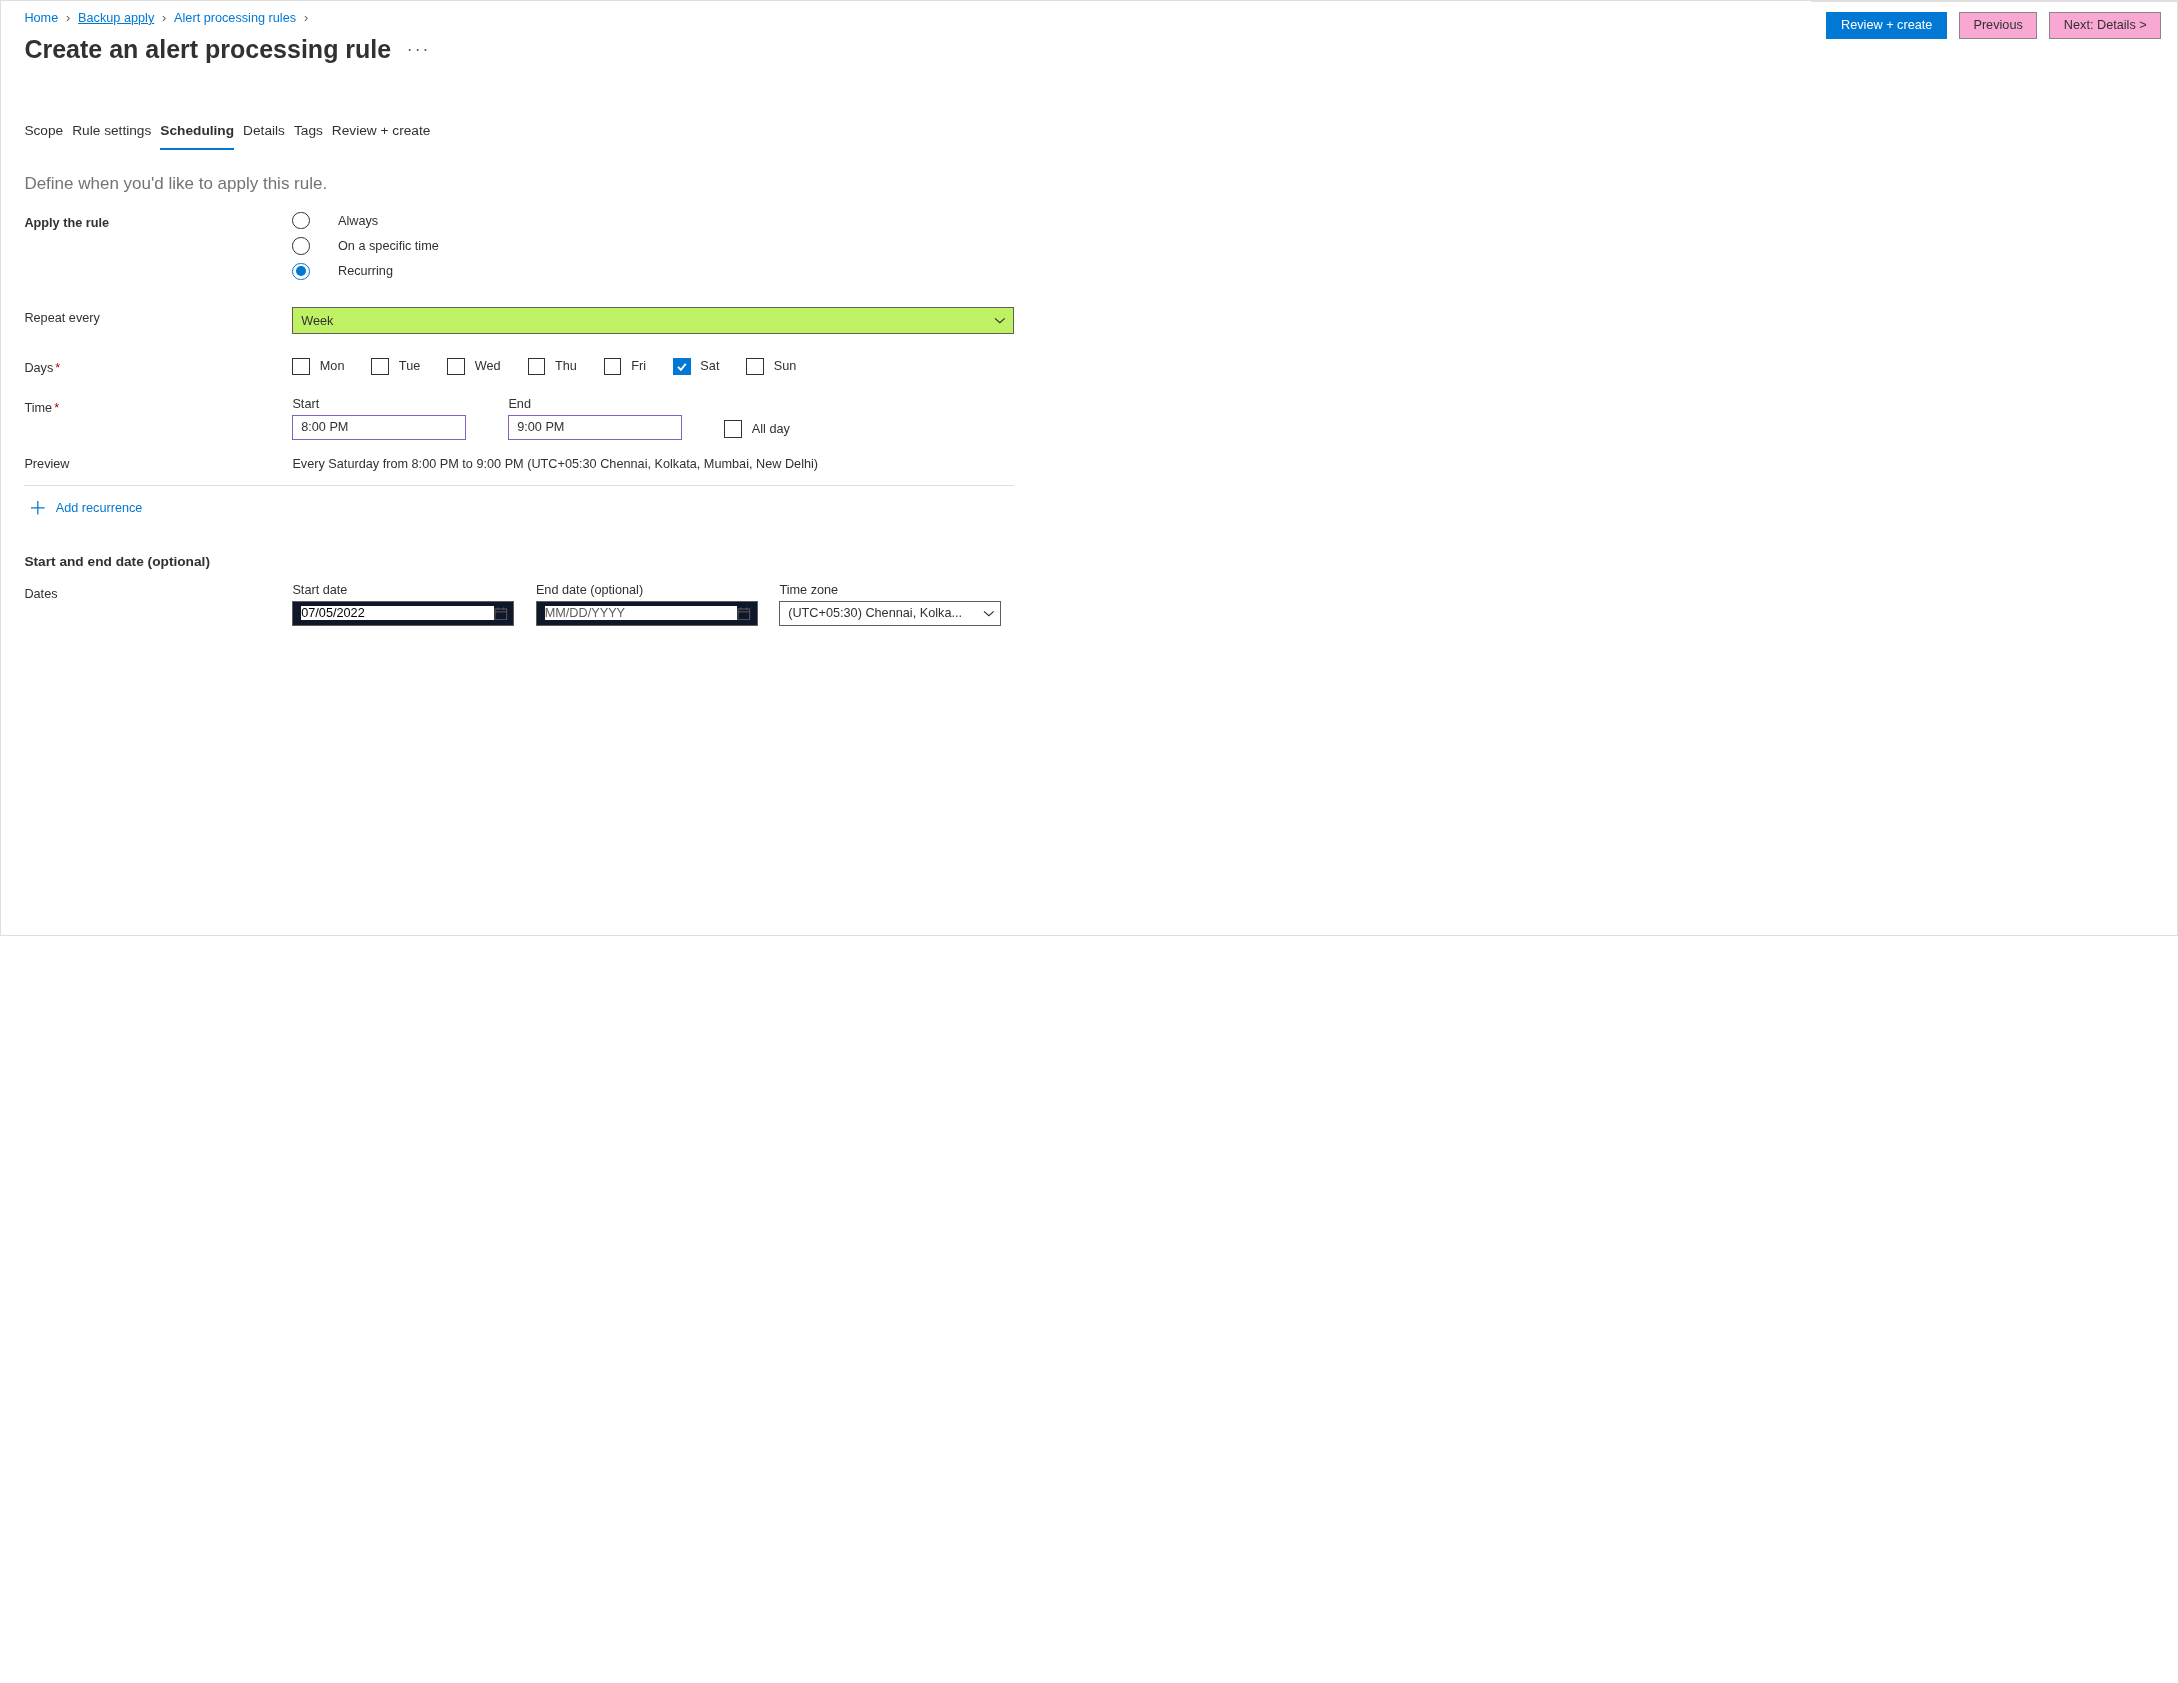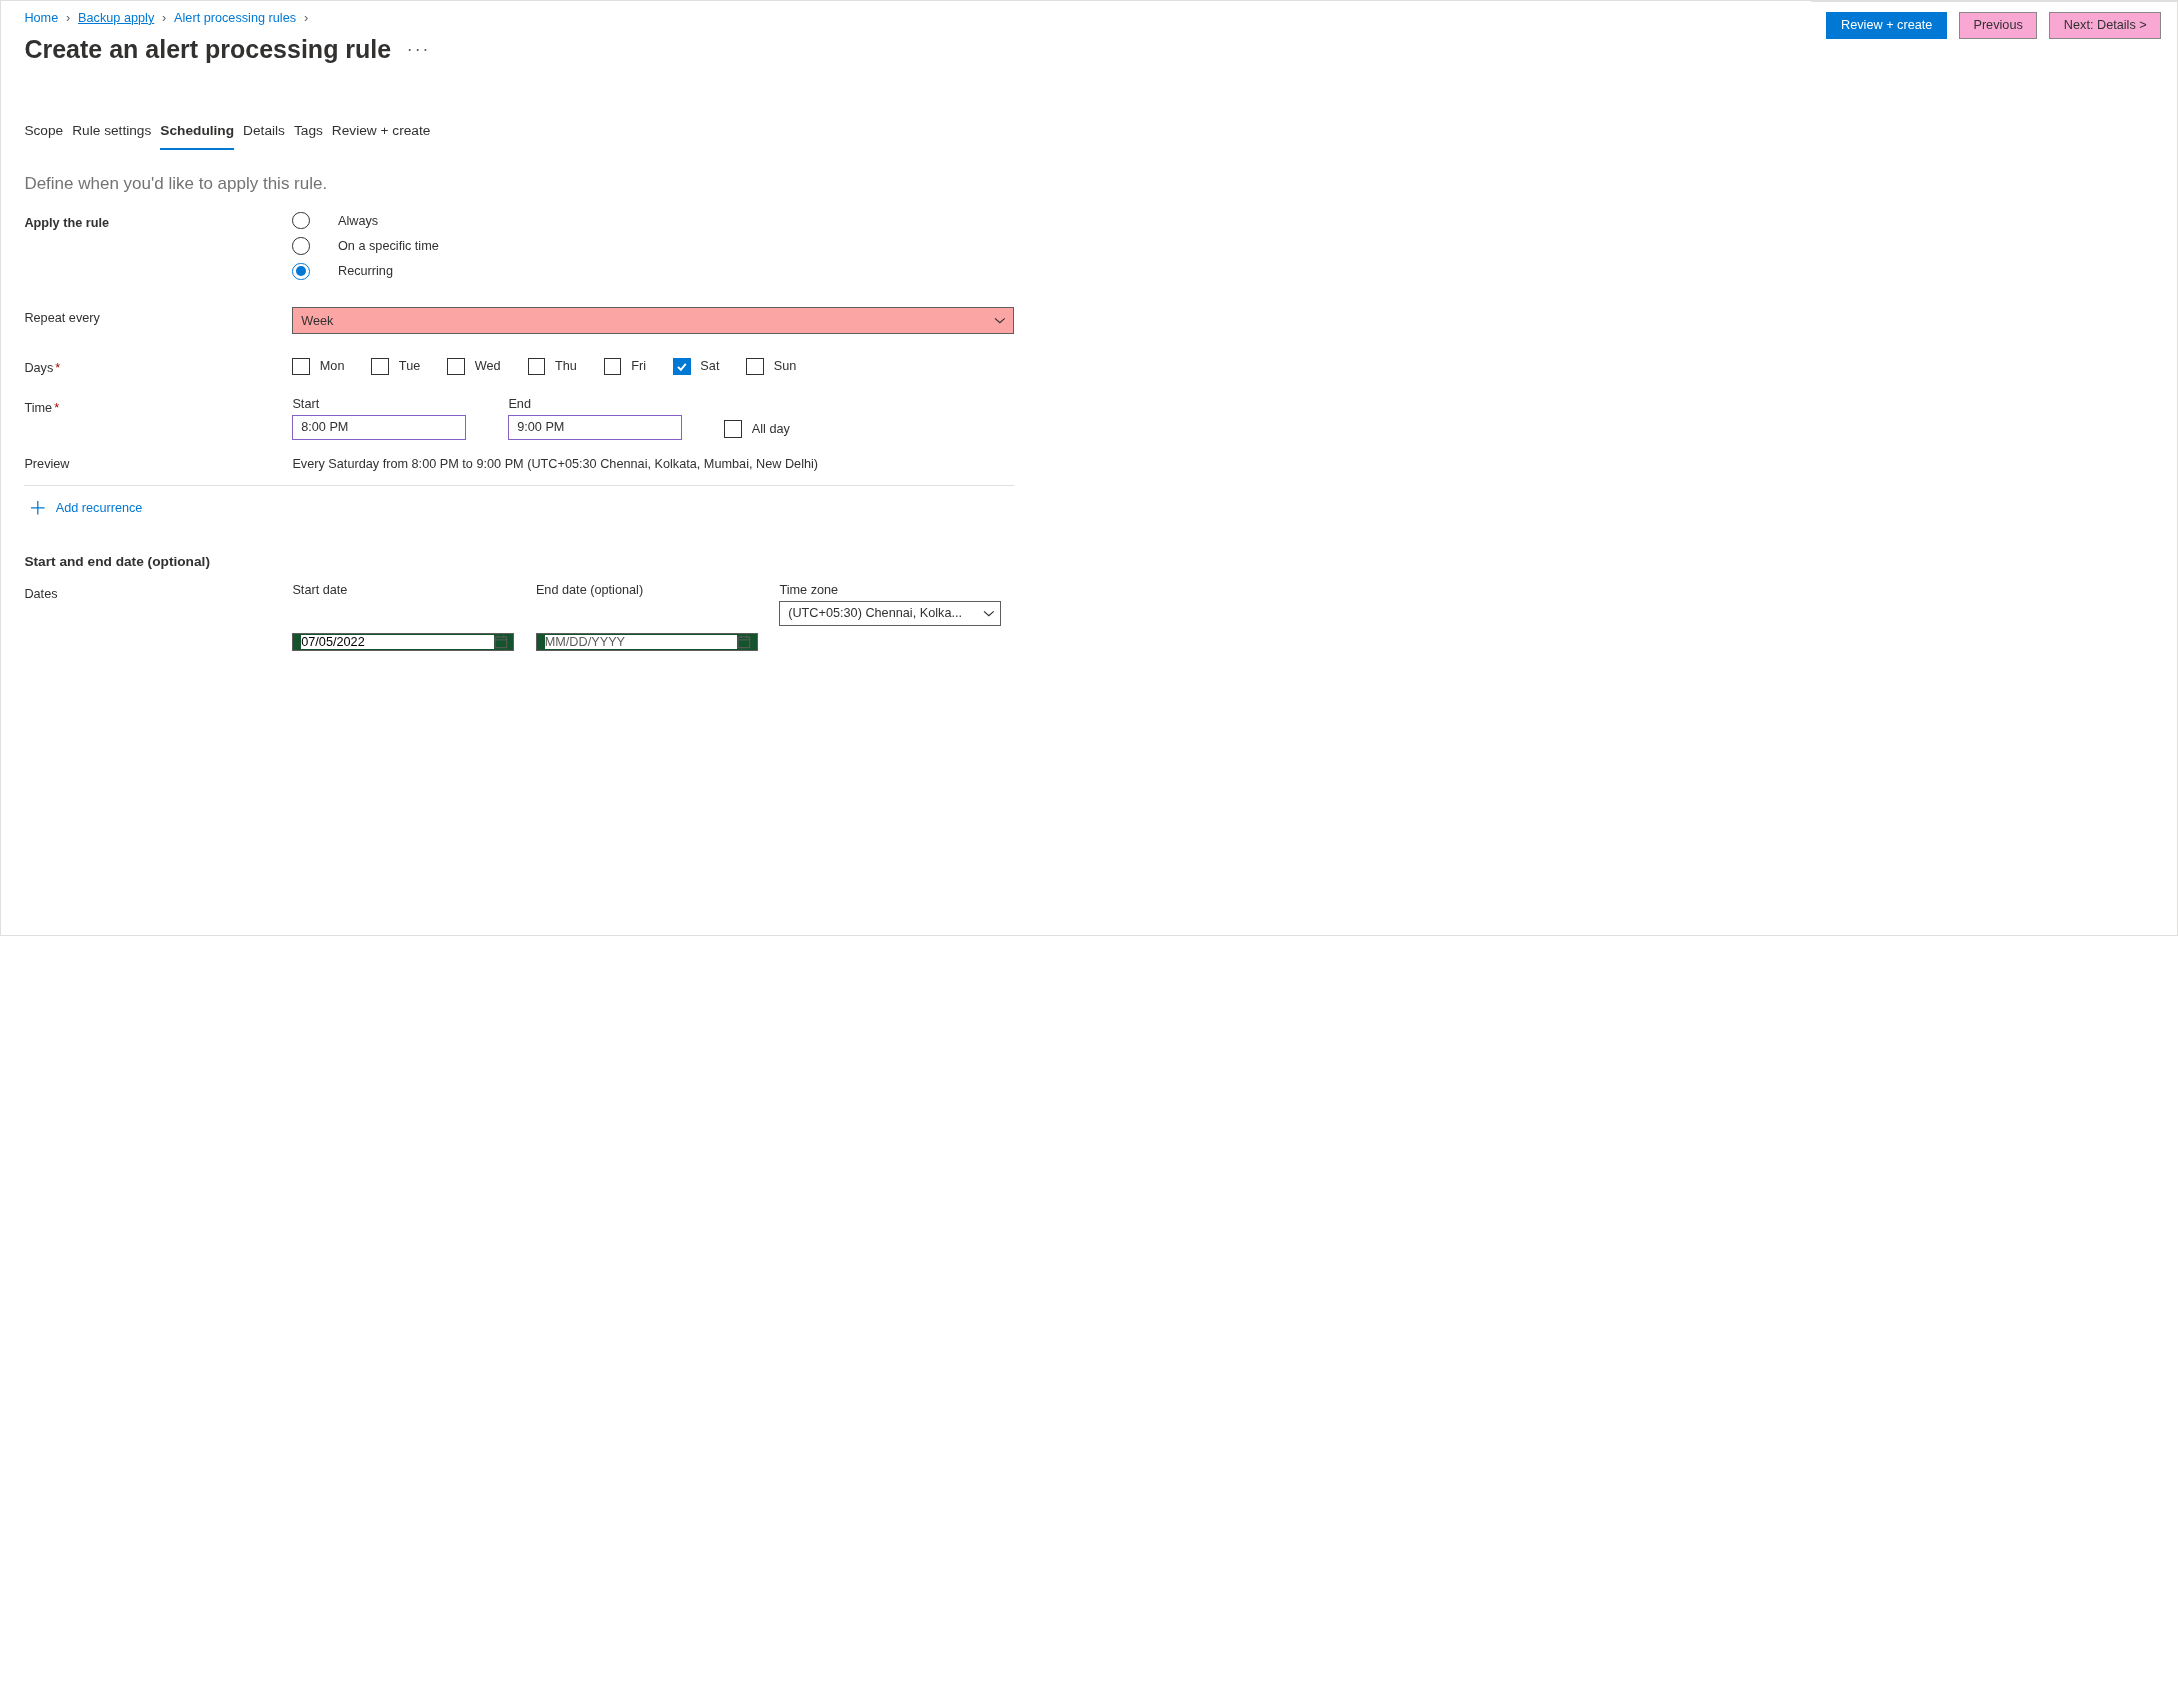--- a/index.html
+++ b/index.html
@@ -61,21 +61,21 @@
       width: 17.6px; height: 17.6px; border-radius: 50%;
       border: 1px solid #323130; display: flex; align-items: center; justify-content: center;
     }
     .radio-circle.selected { border-color: #0078d4; }
     .radio-circle.selected::after {
       content: ""; width: 9.8px; height: 9.8px; border-radius: 50%; background: #0078d4;
     }
     .select-box {
       width: 100%; height: 27px; border: 1px solid #605e5c;
       display: flex; align-items: center; justify-content: space-between;
-      padding: 0 7.8px; font-size: 12.7px; cursor: pointer; background: #fca5a5;
+      padding: 0 7.8px; font-size: 12.7px; cursor: pointer; background: #bef264;
     }
     .chev-down {
       width: 11.7px; height: 11.7px;
     }
     .chev-down svg { width: 11.7px; height: 11.7px; }
     .days-group { display: flex; gap: 27px; flex-wrap: wrap; }
     .day-item { display: flex; align-items: center; gap: 9.8px; cursor: pointer; }
     .checkbox {
       width: 17.6px; height: 17.6px; border: 1px solid #323130;
       display: flex; align-items: center; justify-content: center;
@@ -100,24 +100,23 @@
       display: flex; align-items: center; gap: 9.8px;
       margin-top: 13.7px; color: #0078d4; cursor: pointer; font-size: 12.7px;
       padding-left: 5.9px;
     }
     .plus-icon { width: 15.6px; height: 15.6px; }
     .section-title { font-size: 13.7px; font-weight: 600; margin-top: 39px; }
     .dates-group { display: flex; gap: 21.5px; flex-wrap: wrap; }
     .date-field { display: flex; flex-direction: column; gap: 3.9px; }
     .date-field .fld-label { font-size: 12.7px; }
     .date-input-wrap {
-      width: 222px; height: 18px; border: 1px solid #605e5c;
+      width: 222px; height: 25px; border: 1px solid #605e5c;
       display: flex; align-items: center; padding: 0 5.9px 0 7.8px;
-      background: #14532d;
-      margin-top: 32px;
+      background: #0f172a;
     }
     .date-input {
       flex: 1; border: none; outline: none; font-size: 12.7px; font-family: inherit;
     }
     .date-input::placeholder { color: #605e5c; }
     .cal-icon { width: 13.7px; height: 13.7px; color: #605e5c; }
     .tz-select {
       width: 222px; height: 25px; border: 1px solid #605e5c;
       display: flex; align-items: center; justify-content: space-between;
       padding: 0 5.9px 0 7.8px; font-size: 12.7px; cursor: pointer; background: #fff;

